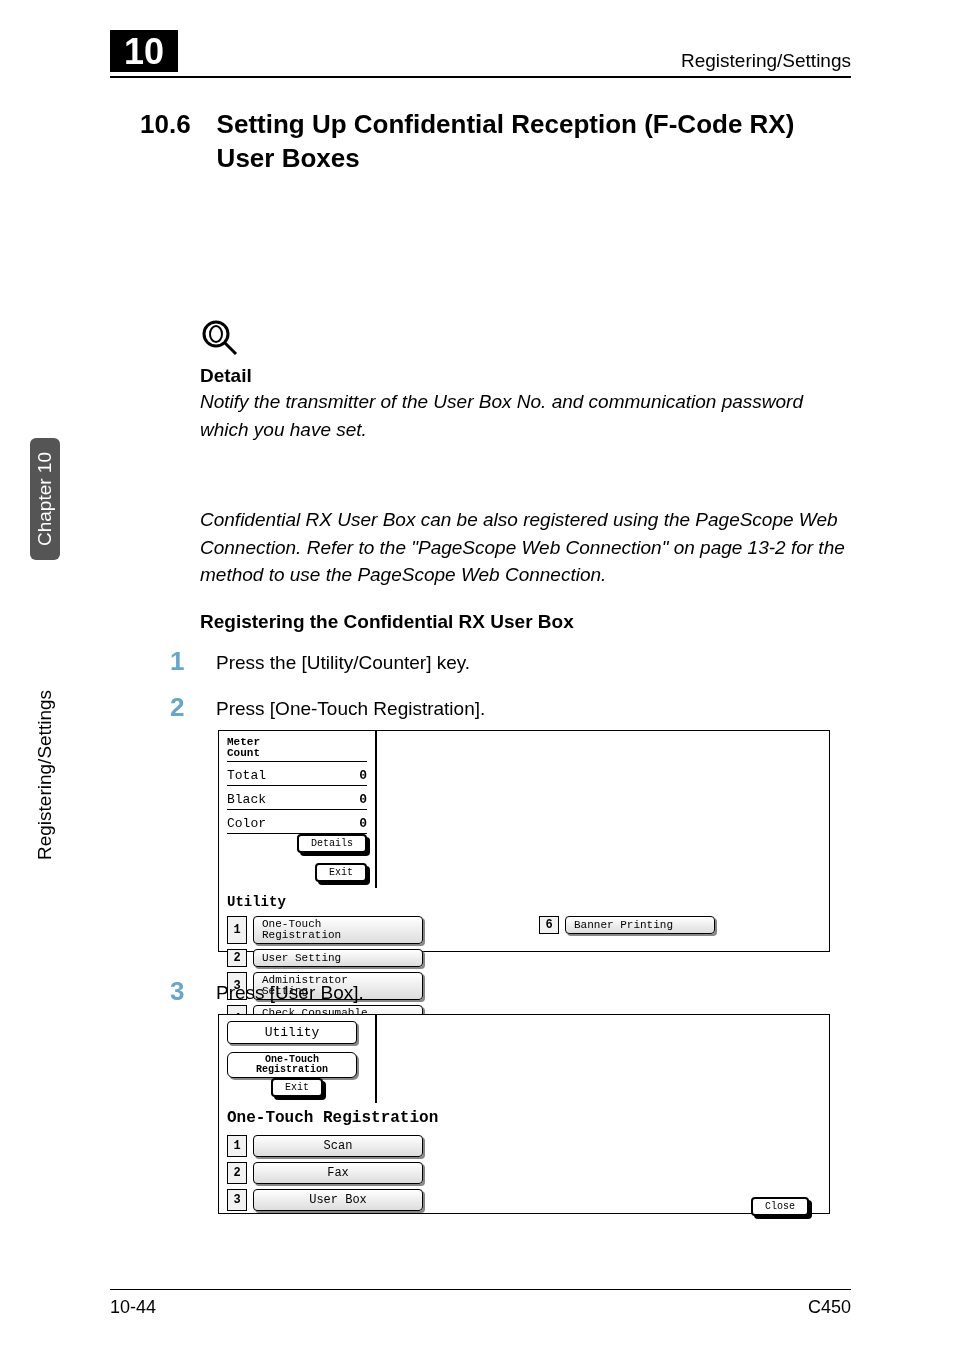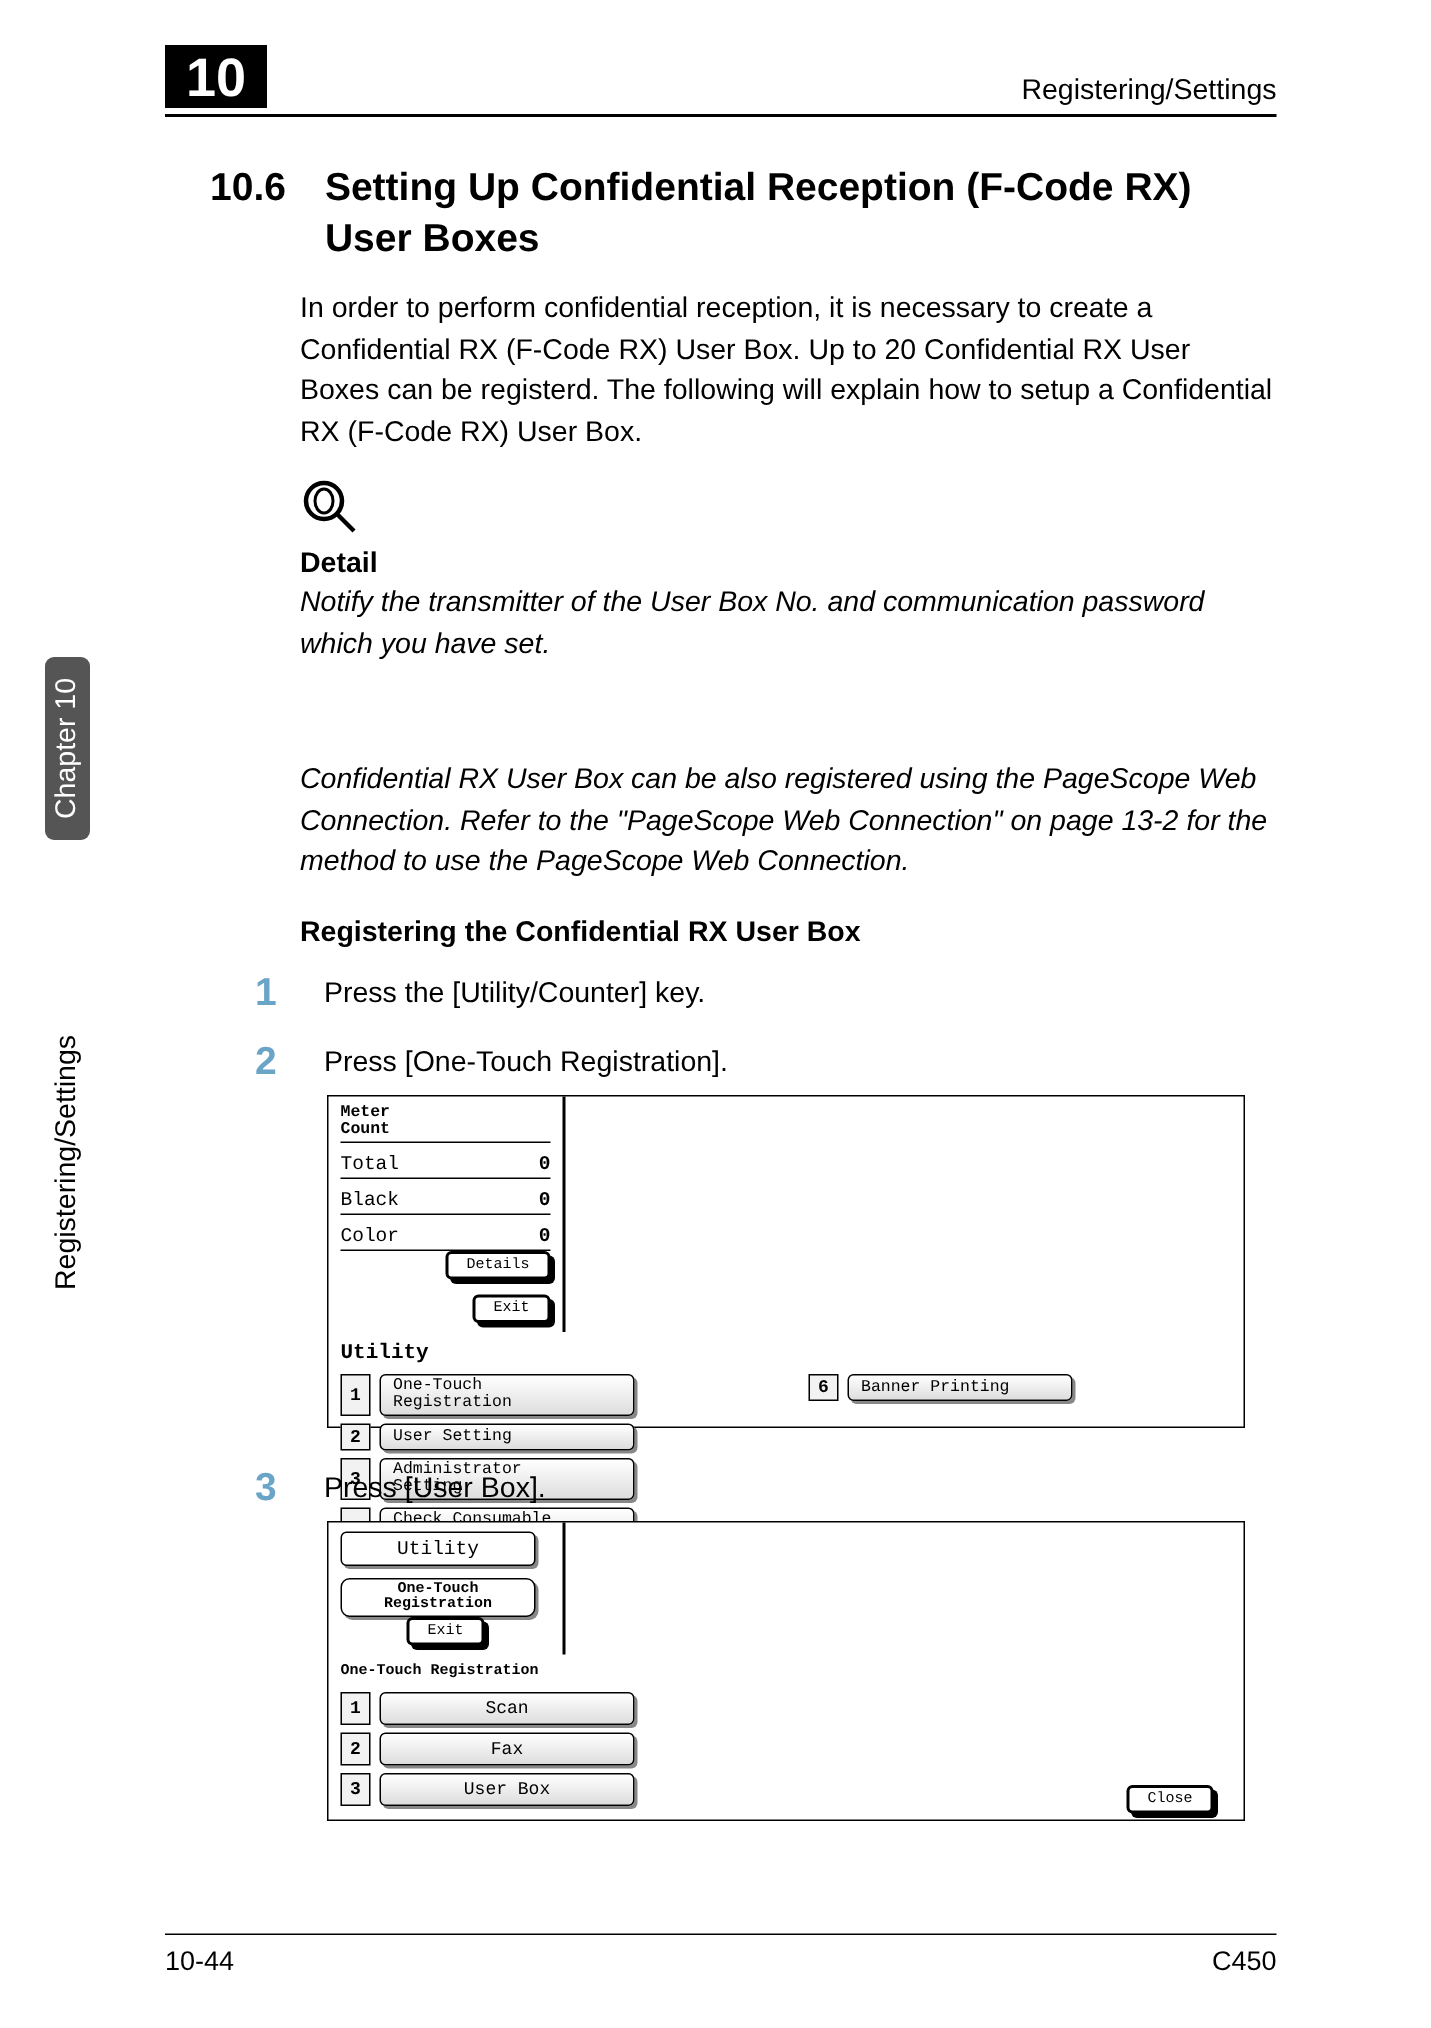--- a/index.html
+++ b/index.html
@@ -72,21 +72,21 @@
   .util-col2 .util-btn { min-width: 150px; }
 
   .shot-right .closebtn { position: absolute; right: 20px; bottom: 6px; margin-left: 48px; }
 
   
   .s2-utilbtn { border: 1px solid #000; border-radius: 4px; padding: 3px 10px; font-size: 13px; box-shadow: 2px 2px 0 #888; background: #fff; text-align: center; width: 130px; margin-bottom: 8px; }
   .s2-otr { border: 1px solid #000; border-radius: 6px; padding: 2px 6px; background: #fff; box-shadow: 2px 2px 0 #888; width: 130px; font-size: 10px; line-height: 1; font-weight: bold; text-align: center; }
   .s2-otr span { display: block; }
   .shot2 .shot-left .btm { align-items: center; }
 
-  .s2-right-title { font-size: 10px; font-weight: bold; margin-bottom: 8px; }
+  .s2-right-title { font-size: 16px; font-weight: bold; margin-bottom: 8px; }
   .s2-btn { border: 1px solid #000; border-radius: 4px; padding: 3px 0; font-size: 12px; min-width: 170px; text-align: center; box-shadow: 2px 2px 0 #888; background: linear-gradient(#fff, #ddd); }
 
   
   .foot-rule { position: absolute; left: 110px; right: 90px; bottom: 62px; height: 1.5px; background: #000; }
   .foot-left { position: absolute; left: 110px; bottom: 34px; font-size: 18px; }
   .foot-right { position: absolute; right: 90px; bottom: 34px; font-size: 18px; margin-left: 36px; }
 </style>
 </head>
 <body>
 
@@ -103,21 +103,20 @@
   </div>
   <div class="side-tab-2">
     <span>Registering/Settings</span>
   </div>
 
   <div class="section-row">
     <div class="sect-num">10.6</div>
     <div class="sect-ttl">Setting Up Confidential Reception (F-Code RX) User Boxes</div>
   </div>
 
-  <div class="body-block intro">In order to perform confidential reception, it is necessary to create a Confidential RX (F-Code RX) User Box. Up to 20 Confidential RX User Boxes can be registerd. The following will explain how to setup a Confidential RX (F-Code RX) User Box.</div>
 
   <div class="detail-icon">
     <svg viewBox="0 0 40 40">
       <circle cx="16" cy="16" r="12" fill="none" stroke="#000" stroke-width="3"></circle>
       <ellipse cx="16" cy="16" rx="6" ry="8" fill="none" stroke="#000" stroke-width="2"></ellipse>
       <line x1="25" y1="25" x2="36" y2="36" stroke="#000" stroke-width="3"></line>
     </svg>
   </div>
 
   <div class="body-block detail-p1">Notify the transmitter of the User Box No. and communication password which you have set.</div>

